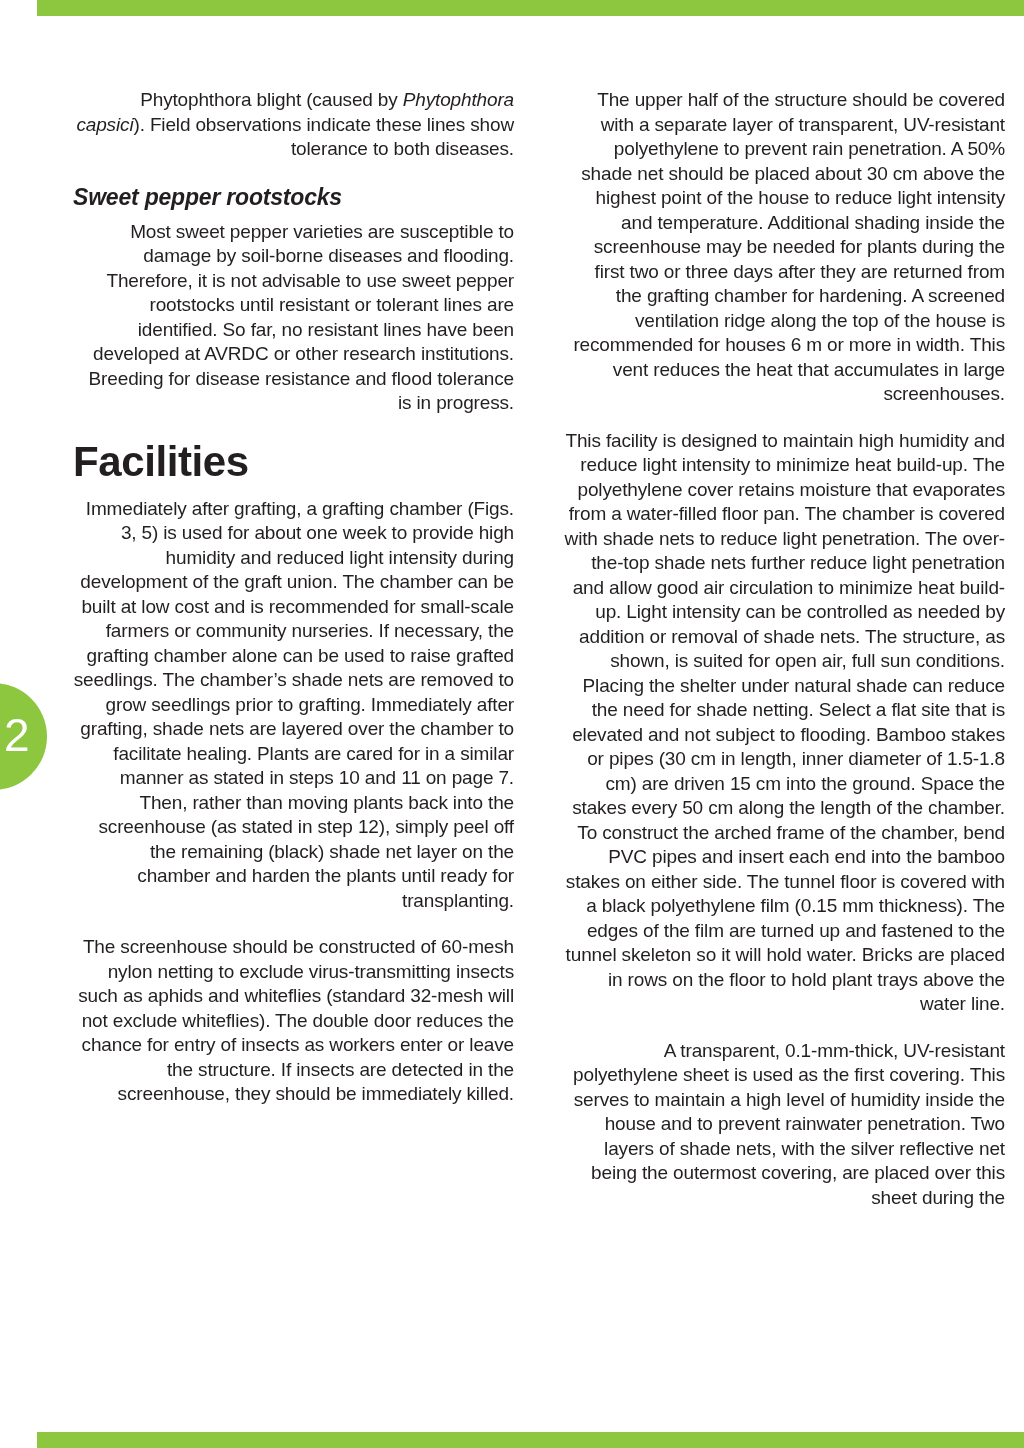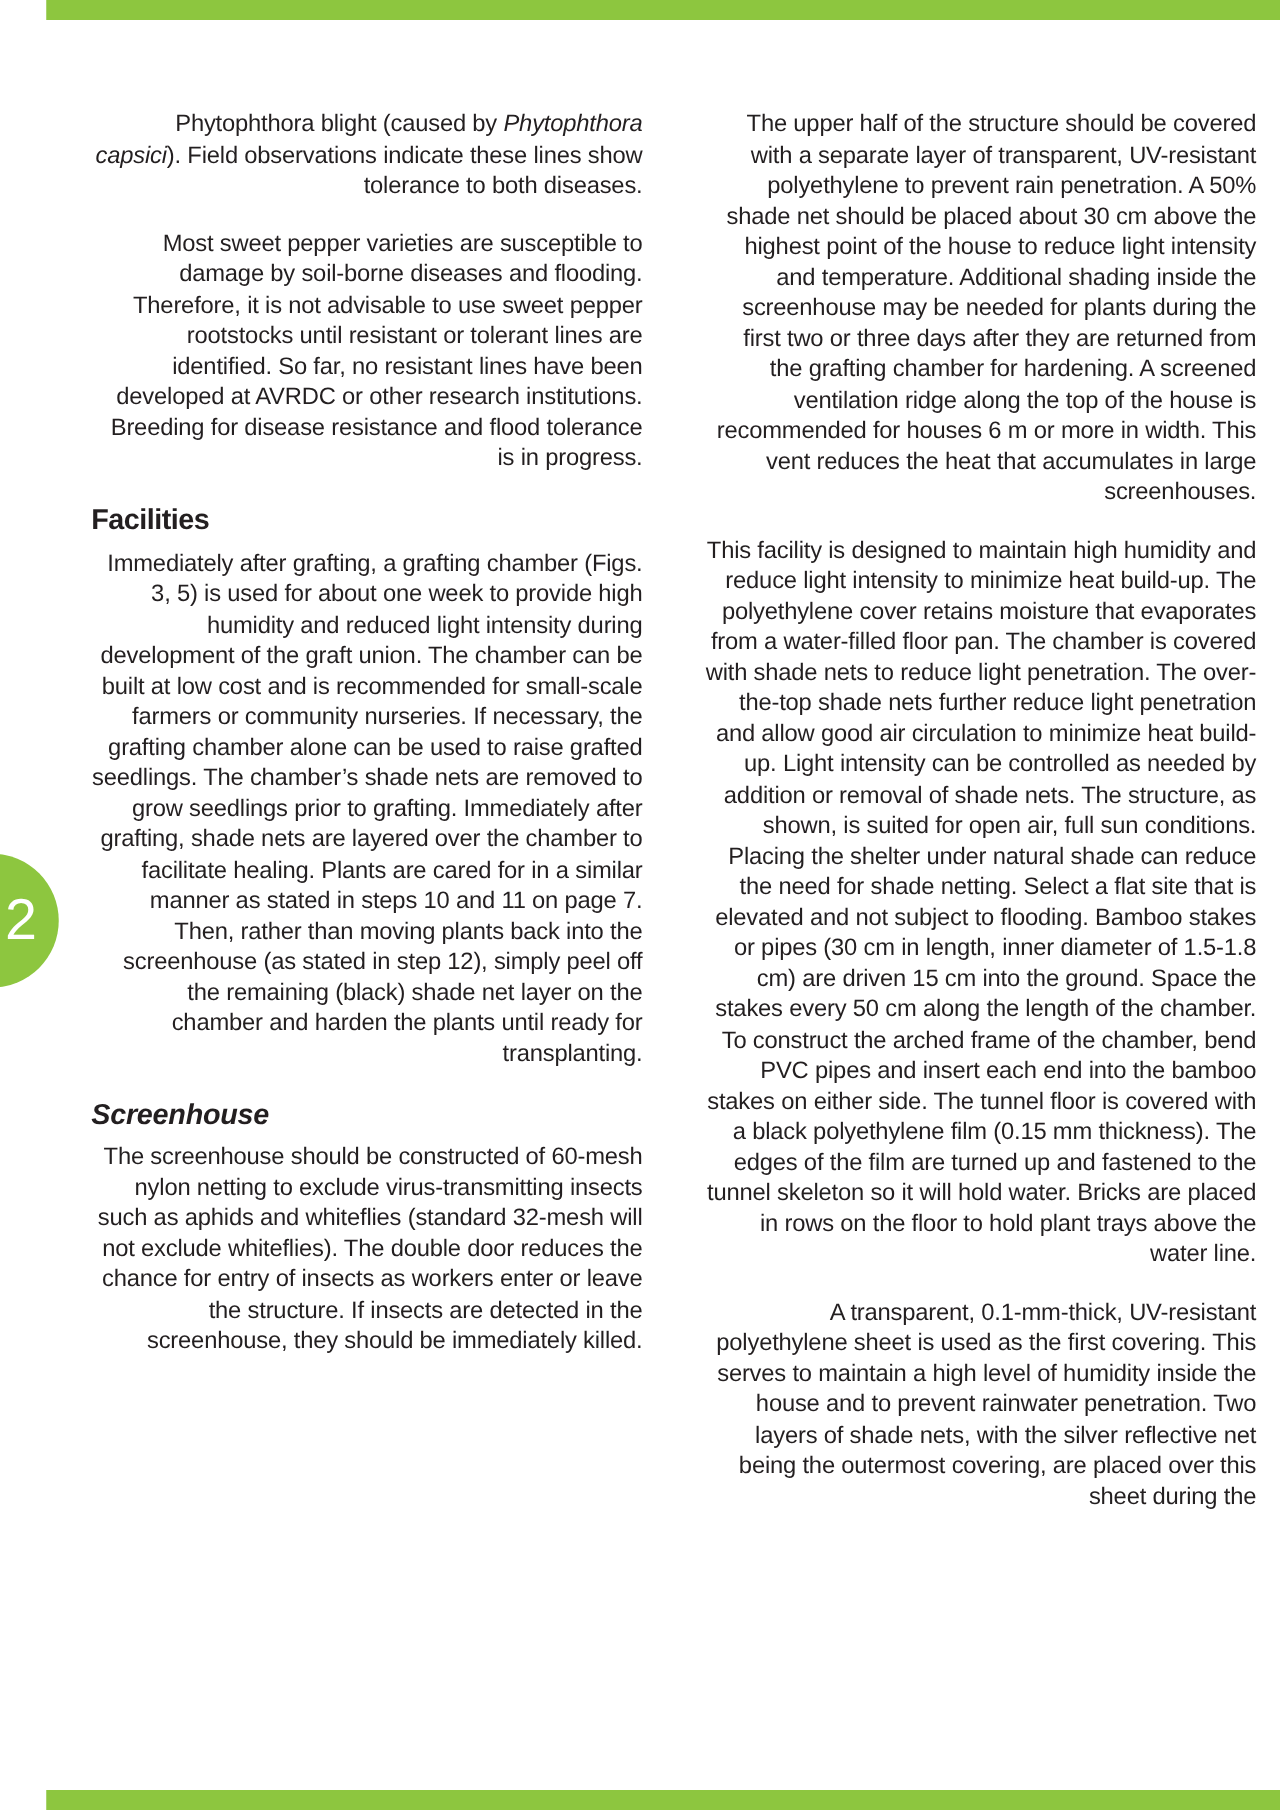--- a/index.html
+++ b/index.html
@@ -50,21 +50,21 @@
   .col-right { left: 564px; }
   .body-par {
     font-size: 19px;
     line-height: 24.5px;
     letter-spacing: -0.15px;
     margin-bottom: 22px;
     text-align: right;
   }
   .body-par .it { font-style: italic; }
   .h1 {
-    font-size: 23px;
+    font-size: 42px;
     font-weight: 700;
     letter-spacing: -0.4px;
     margin: 4px 0 11px 0;
     color: #231f20;
   }
   .h2 {
     font-size: 23px;
     font-weight: 700;
     font-style: italic;
     letter-spacing: -0.2px;
@@ -78,24 +78,24 @@
 <div class="page" style="color: rgb(35, 31, 32);">
   <div class="accent-bar top accent" style="background: rgb(141, 198, 63);"></div>
   <div class="accent-bar bottom accent" style="background: rgb(141, 198, 63);"></div>
 
   <div class="page-tab accent" style="background: rgb(141, 198, 63);">
     <span class="page-num">2</span>
   </div>
 
   <div class="col col-left">
       <p class="body-par"><span>Phytophthora blight (caused by </span><span class="it">Phytophthora capsici</span><span>). Field observations indicate these lines show tolerance to both diseases.</span></p>
+      <h2 class="h2">Sweet pepper rootstocks</h2>
       <p class="body-par"><span>Most sweet pepper varieties are susceptible to damage by soil-borne diseases and flooding. Therefore, it is not advisable to use sweet pepper rootstocks until resistant or tolerant lines are identified. So far, no resistant lines have been developed at AVRDC or other research institutions. Breeding for disease resistance and flood tolerance is in progress.</span></p>
       <h1 class="h1">Facilities</h1>
       <p class="body-par"><span>Immediately after grafting, a grafting chamber (Figs. 3, 5) is used for about one week to provide high humidity and reduced light intensity during development of the graft union. The chamber can be built at low cost and is recommended for small-scale farmers or community nurseries. If necessary, the grafting chamber alone can be used to raise grafted seedlings. The chamber’s shade nets are removed to grow seedlings prior to grafting. Immediately after grafting, shade nets are layered over the chamber to facilitate healing. Plants are cared for in a similar manner as stated in steps 10 and 11 on page 7. Then, rather than moving plants back into the screenhouse (as stated in step 12), simply peel off the remaining (black) shade net layer on the chamber and harden the plants until ready for transplanting.</span></p>
-      <h2 class="h2">Screenhouse</h2>
       <p class="body-par"><span>The screenhouse should be constructed of 60-mesh nylon netting to exclude virus-transmitting insects such as aphids and whiteflies (standard 32-mesh will not exclude whiteflies). The double door reduces the chance for entry of insects as workers enter or leave the structure. If insects are detected in the screenhouse, they should be immediately killed.</span></p>
     </div>
   <div class="col col-right">
       <p class="body-par"><span>The upper half of the structure should be covered with a separate layer of transparent, UV-resistant polyethylene to prevent rain penetration. A 50% shade net should be placed about 30 cm above the highest point of the house to reduce light intensity and temperature. Additional shading inside the screenhouse may be needed for plants during the first two or three days after they are returned from the grafting chamber for hardening. A screened ventilation ridge along the top of the house is recommended for houses 6 m or more in width. This vent reduces the heat that accumulates in large screenhouses.</span></p>
       <p class="body-par"><span>This facility is designed to maintain high humidity and reduce light intensity to minimize heat build-up. The polyethylene cover retains moisture that evaporates from a water-filled floor pan. The chamber is covered with shade nets to reduce light penetration. The over-the-top shade nets further reduce light penetration and allow good air circulation to minimize heat build-up. Light intensity can be controlled as needed by addition or removal of shade nets. The structure, as shown, is suited for open air, full sun conditions. Placing the shelter under natural shade can reduce the need for shade netting. Select a flat site that is elevated and not subject to flooding. Bamboo stakes or pipes (30 cm in length, inner diameter of 1.5-1.8 cm) are driven 15 cm into the ground. Space the stakes every 50 cm along the length of the chamber. To construct the arched frame of the chamber, bend PVC pipes and insert each end into the bamboo stakes on either side. The tunnel floor is covered with a black polyethylene film (0.15 mm thickness). The edges of the film are turned up and fastened to the tunnel skeleton so it will hold water. Bricks are placed in rows on the floor to hold plant trays above the water line.</span></p>
       <p class="body-par"><span>A transparent, 0.1-mm-thick, UV-resistant polyethylene sheet is used as the first covering. This serves to maintain a high level of humidity inside the house and to prevent rainwater penetration. Two layers of shade nets, with the silver reflective net being the outermost covering, are placed over this sheet during the</span></p>
     </div>
 </div>
 
 </body></html>

